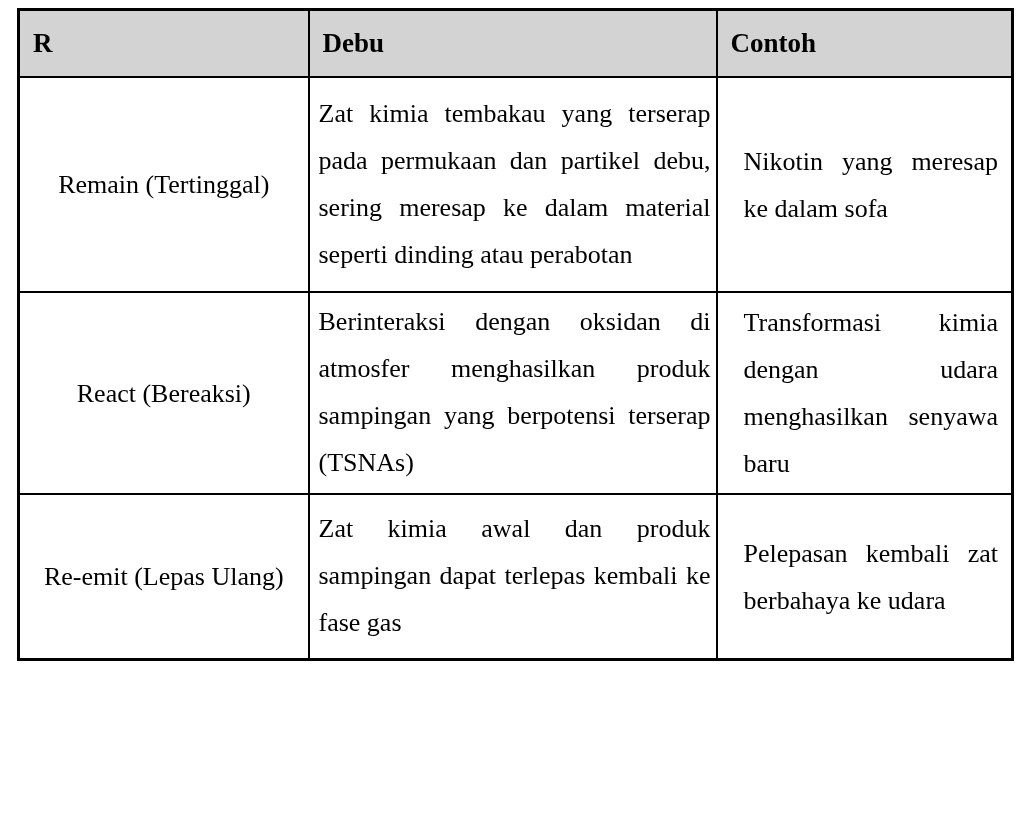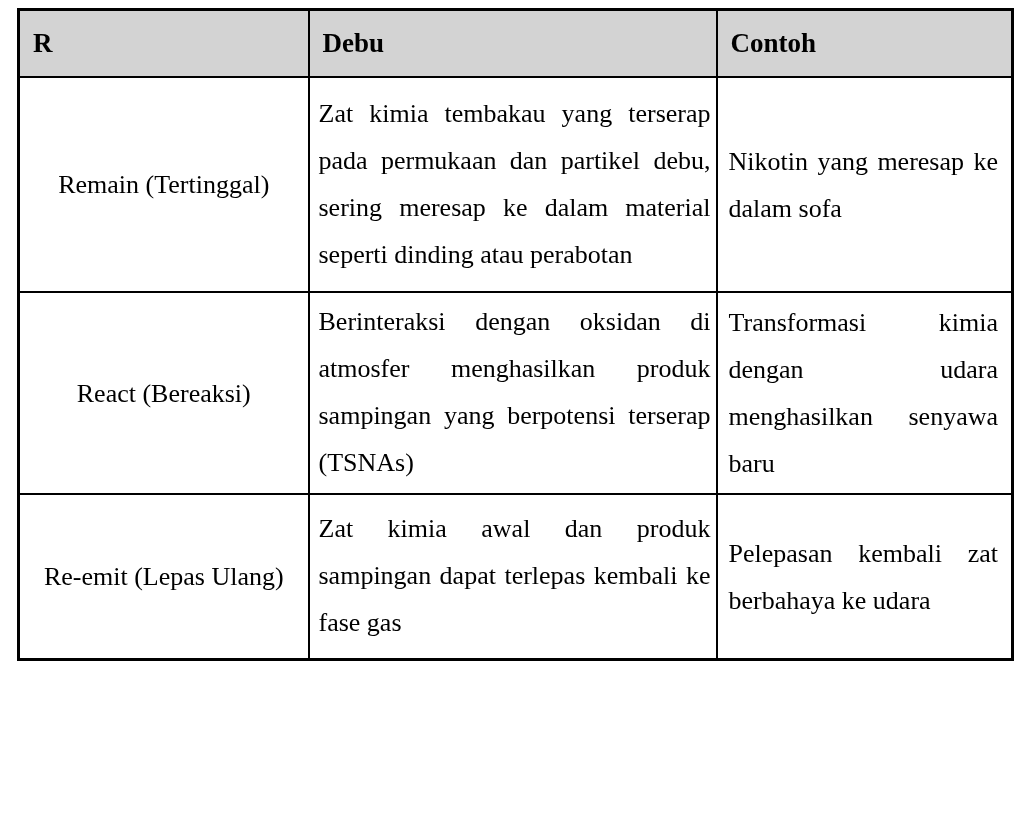--- a/index.html
+++ b/index.html
@@ -47,21 +47,21 @@
     padding: 0 1px;
     white-space: pre-line;
     text-align: center;
     font-family: Liberation Serif, serif;
   }
   td.cell-arti {
     padding: 0 5px 2px 9px;
     text-align: justify;
   }
   td.cell-contoh {
-    padding: 0 13px 0 11px;
+    padding: 0 13px 0 26px;
     text-align: justify;
     margin-left: 43px;
   }
   tr.row-1 td { height: 211px; }
   tr.row-2 td { height: 198px; }
   tr.row-3 td { height: 161px; }
   tr.row-4 td { height: 159px; }
 </style>
 </head>
 <body>

